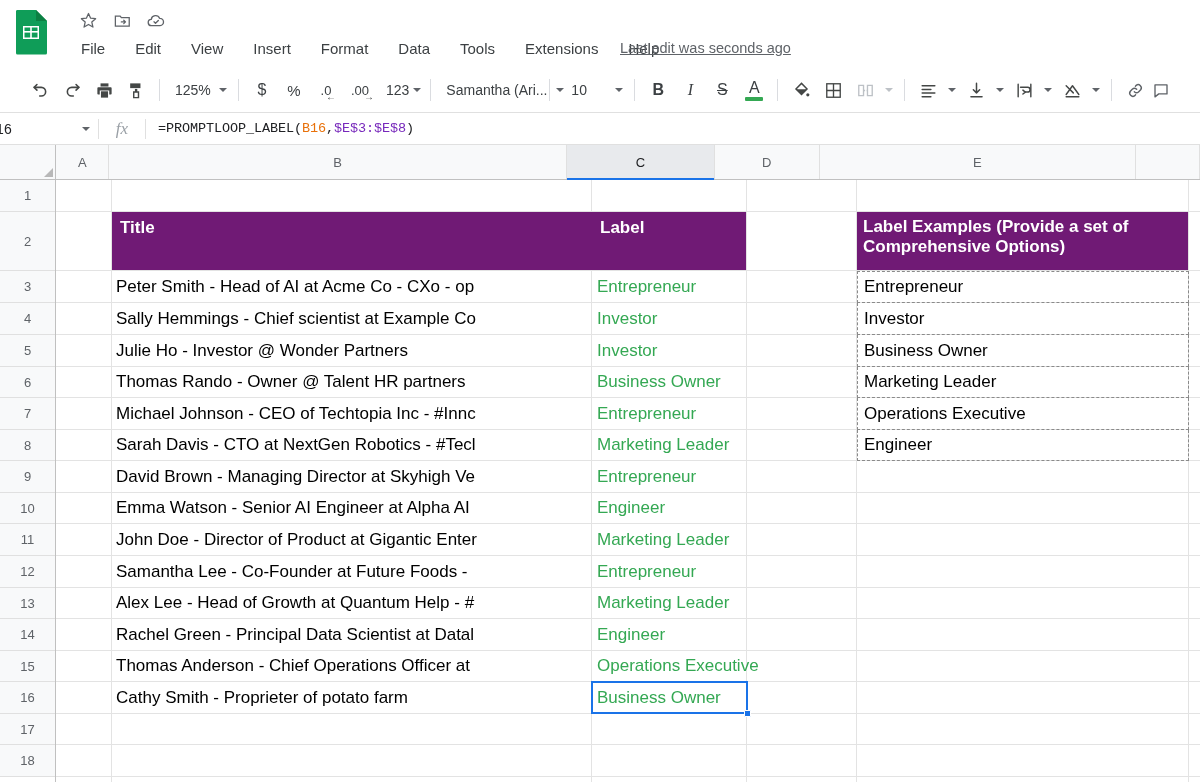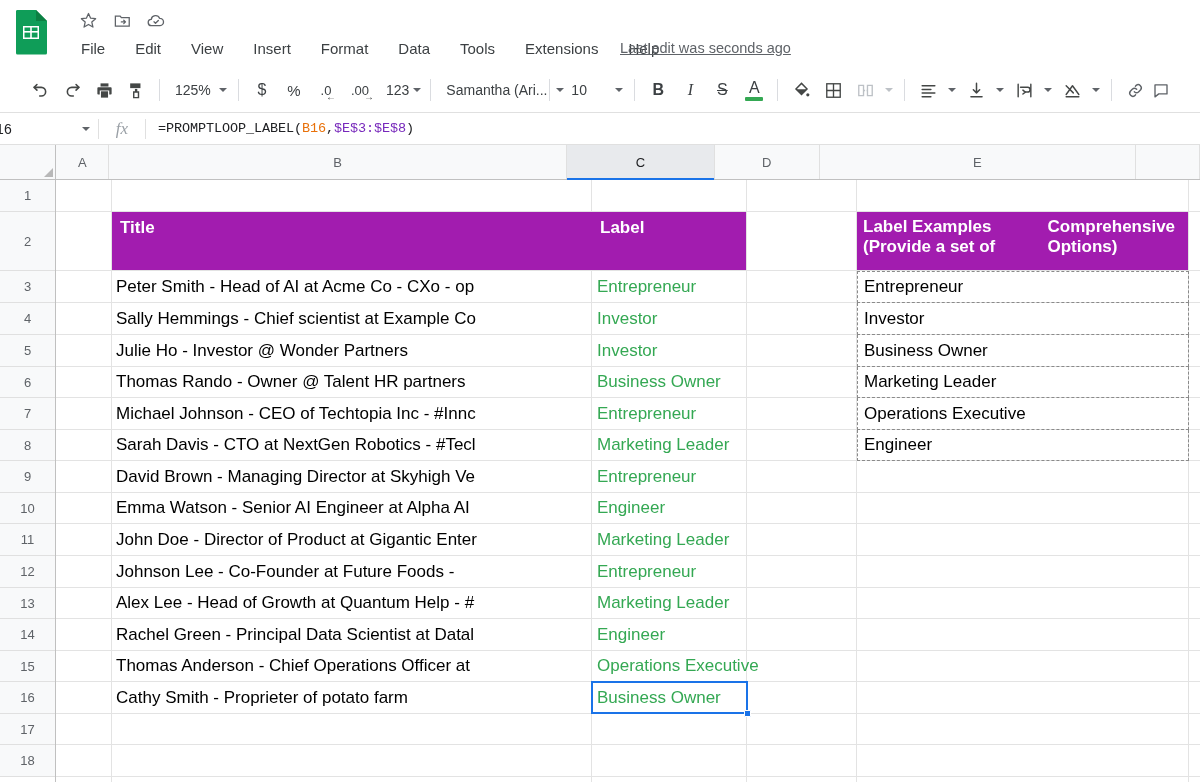--- a/index.html
+++ b/index.html
@@ -164,26 +164,26 @@
     position: absolute; top: 0; bottom: 0; width: 1px; background: #e3e3e3;
   }
 
   .cell {
     position: absolute; display: flex; align-items: center;
     font-size: 17px; color: #000; white-space: nowrap;
     overflow: hidden; padding-left: 4px; text-align: center;
   }
   .cell.clip { overflow: hidden; }
   .hdr-band {
-    position: absolute; background: #a21caf;
+    position: absolute; background: #701a75;
     display: flex; align-items: flex-start;
     color: #fff; font-weight: bold; font-size: 17px;
     padding: 6px 0 0 8px; overflow: hidden; line-height: 1.18;
   }
-  .hdr-band.two-line { flex-direction: row; }
+  .hdr-band.two-line { flex-direction: column; }
   .label-green { color: #34a853; }
 
   .dashed-cell {
     position: absolute;
     border-left: 1px dashed #8a8a8a;
     border-right: 1px dashed #8a8a8a;
     border-bottom: 1px dashed #8a8a8a;
     display: flex; align-items: center;
     font-size: 17px; color: #000; padding-left: 6px;
     white-space: nowrap; overflow: hidden;
@@ -533,21 +533,21 @@
     <div class="cell clip" style="left:56px; top:281px; width:481px; height:31px">
         <span>David Brown - Managing Director at Skyhigh Ve</span>
       </div>
     <div class="cell clip" style="left:56px; top:313px; width:481px; height:30px">
         <span>Emma Watson - Senior AI Engineer at Alpha AI</span>
       </div>
     <div class="cell clip" style="left:56px; top:344px; width:481px; height:31px">
         <span>John Doe - Director of Product at Gigantic Enter</span>
       </div>
     <div class="cell clip" style="left:56px; top:376px; width:481px; height:31px">
-        <span>Johnson Lee - Co-Founder at Future Foods - </span>
+        <span>Samantha Lee - Co-Founder at Future Foods - </span>
       </div>
     <div class="cell clip" style="left:56px; top:408px; width:481px; height:30px">
         <span>Alex Lee - Head of Growth at Quantum Help - #</span>
       </div>
     <div class="cell clip" style="left:56px; top:439px; width:481px; height:31px">
         <span>Rachel Green - Principal Data Scientist at Datal</span>
       </div>
     <div class="cell clip" style="left:56px; top:471px; width:481px; height:30px">
         <span>Thomas Anderson - Chief Operations Officer at</span>
       </div>

